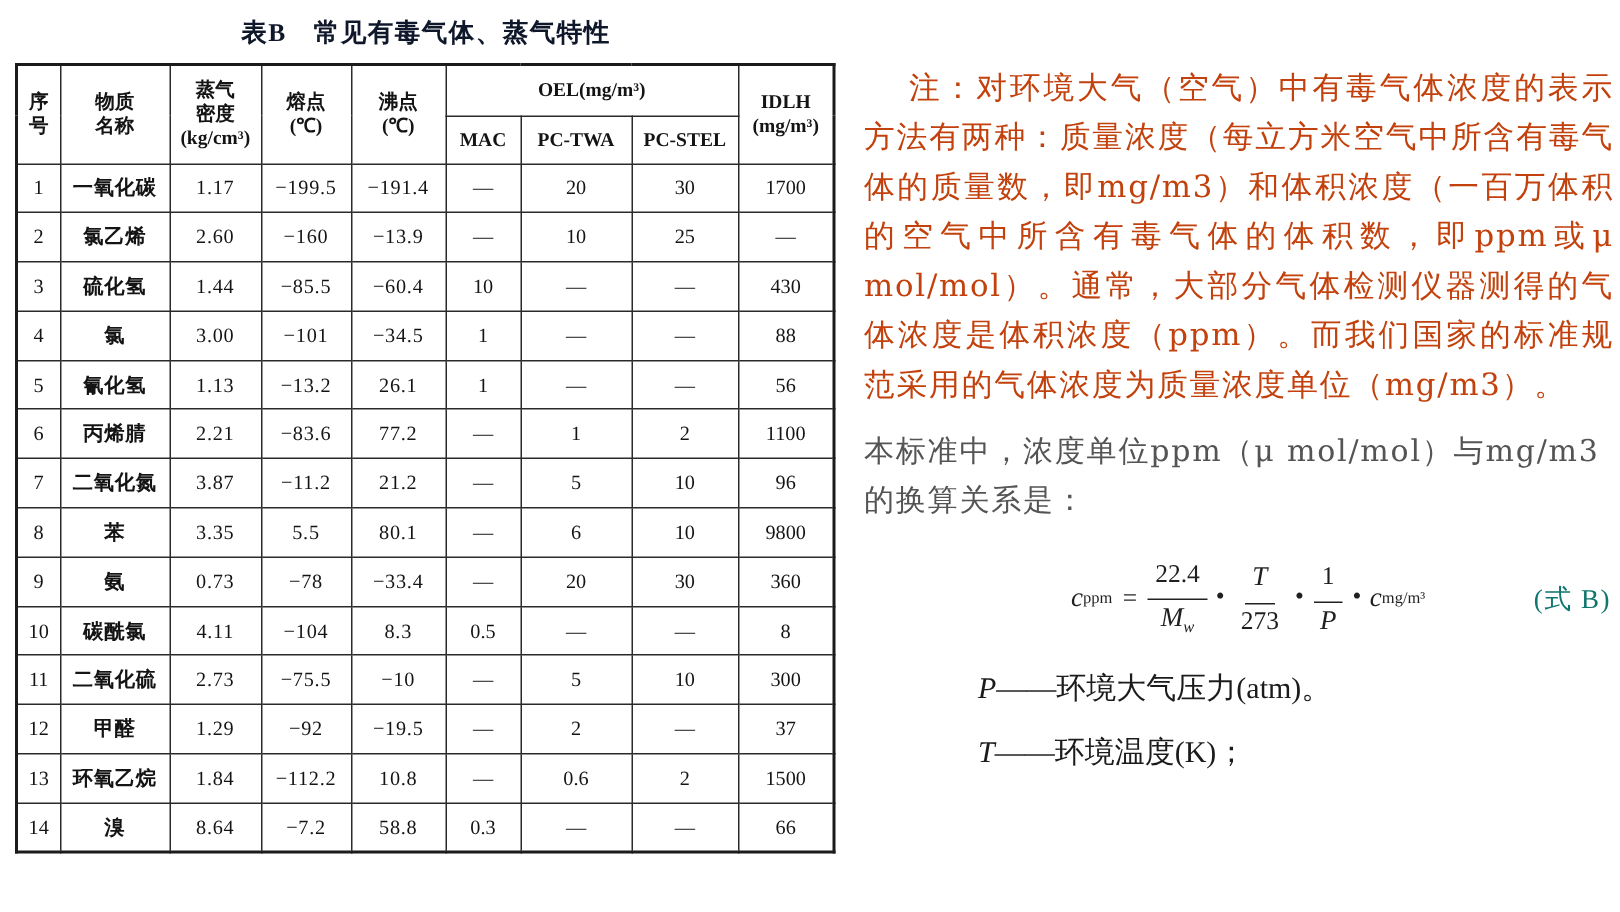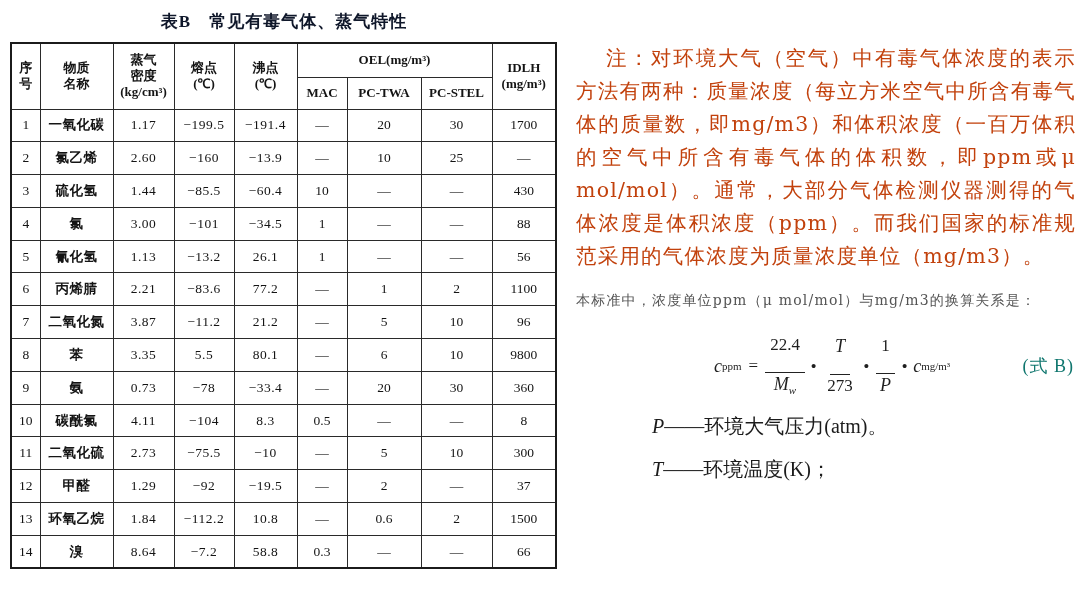--- a/index.html
+++ b/index.html
@@ -25,34 +25,34 @@
   .gas-table tbody td.c-name { font-weight:600; letter-spacing:0.5px; }
   .gas-table tbody td.c-density, .gas-table tbody td.c-melting, .gas-table tbody td.c-boiling { letter-spacing:0.5px; }
 
   
   .note-section { position:absolute; left:576px; top:42px; width:500px; font-family:"DejaVu Serif", serif; }
   .note-para {
     font-size:20.5px; line-height:33px; color:#c2410c;
     text-align:justify; text-indent:30px; letter-spacing:1.2px;
   }
   .para2 {
-    font-size:14px; line-height:33px; color:#545454;
+    font-size:20px; line-height:33px; color:#545454;
     text-align:left; letter-spacing:1.2px; margin-top:11px;
   }
 
   
   .formula-line { position:relative; margin-top:20px; height:58px; display:flex; align-items:center; padding-left:138px; font-family:"Liberation Serif", serif; color:#1f1f1f; }
   .formula { display:inline-flex; align-items:center; font-size:17px; }
   .fvar { font-style:italic; font-size:18px; }
   .fsub { font-size:11px; vertical-align:sub; font-style:normal; }
   .fsub.it { font-style:italic; }
   .feq { margin:0 7px; font-size:17px; }
   .fdot { margin:0 6px; font-weight:bold; font-size:15px; }
   .frac { display:inline-flex; flex-direction:column; align-items:center; line-height:1.15; }
-  .frac .num { padding:0 5px 17px 5px; border-bottom:1.5px solid #222;text-align:right; }
+  .frac .num { padding:0 5px 7px 5px; border-bottom:1.5px solid #222;text-align:right; }
   .frac .den { padding:1px 5px 0 5px; }
   .formula-label { position:absolute; right:2px; top:50%; transform:translateY(-50%); font-size:18px; color:#0f766e; letter-spacing:1px; }
 
   
   .definitions { margin-top:14px; font-size:20px; color:#1b1b1b; font-family:"Liberation Serif", serif; }
   .def-line { line-height:35px; }
   .def-line.indent { padding-left:76px; }
   .def-sym { font-style:italic; }
 </style>
 </head>

